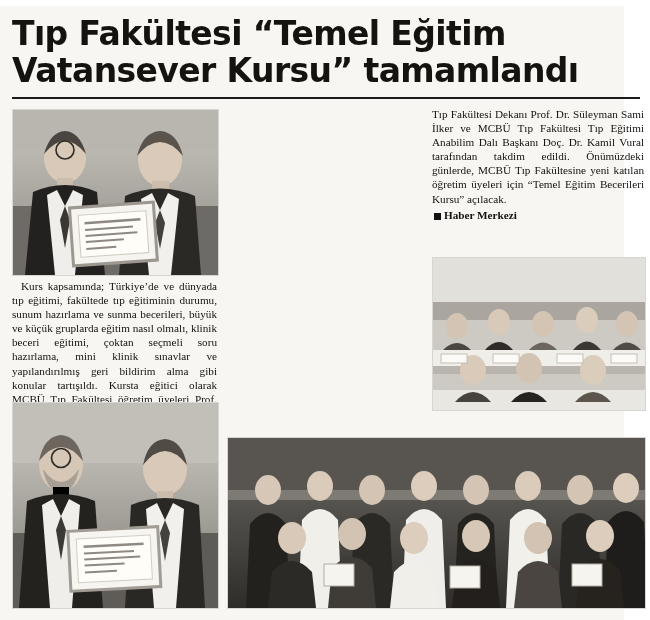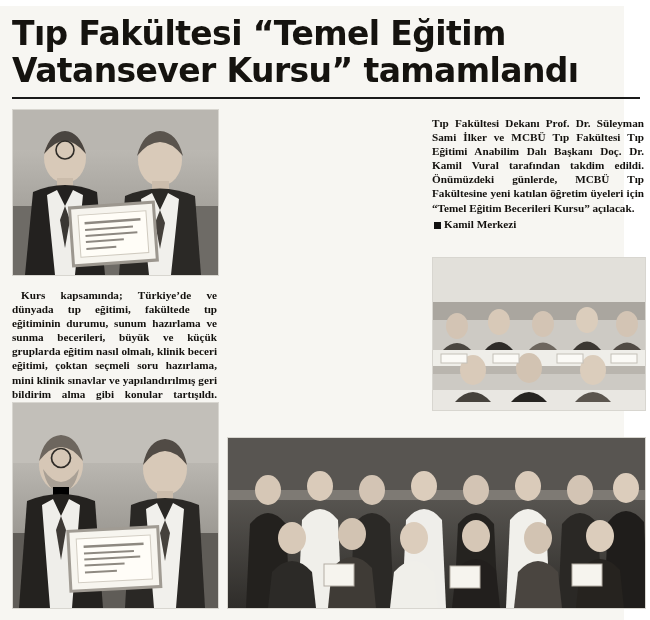--- a/index.html
+++ b/index.html
@@ -47,22 +47,21 @@
   
   .content {
     position: relative;
     width: 632px;
     height: 500px;
     margin-left: 2px;
   }
 
   .col {
     position: absolute;
-    top: 9px;
-    font-weight: bold;
+    top: 0;
   }
   .col-1 { left: 0;   width: 205px; }
   .col-2 { left: 215px; width: 195px; }
   .col-3 { left: 420px; width: 212px; }
 
   .bodytext {
     font-family: "Liberation Serif", serif;
     font-size: 11.2px;
     line-height: 1.26;
     text-align: justify;
@@ -115,21 +114,21 @@
         <p>Kurs kapsamında; Türkiye’de ve dünyada tıp eğitimi, fakültede tıp eğitiminin durumu, sunum hazırlama ve sunma becerileri, büyük ve küçük gruplarda eğitim nasıl olmalı, klinik beceri eğitimi, çoktan seçmeli soru hazırlama, mini klinik sınavlar ve yapılandırılmış geri bildirim alma gibi konular tartışıldı. Kursta eğitici olarak MCBÜ Tıp Fakültesi öğretim üyeleri Prof. Dr. İpek Akil, Prof. Dr. Ömer Aydemir, Prof. Dr. Seda Vatansever, Prof. Dr. Fatma Taneli, Doç. Dr. Kamil Vural ve Yrd. Doç. Dr. Süheyla Rahman ile Ege Üniversitesi Tıp Fakültesinden Prof. Dr. Halil İbrahim Durak ve Doç. Dr. Süleyman Ayhan Çalışkan katıldı.</p>
         <p>Öğretim üyelerinin sertifikaları, MCBÜ</p>
       </div>
     </div>
 
     <div class="col col-2"></div>
 
     <div class="col col-3">
       <div class="bodytext">
         <p class="first">Tıp Fakültesi Dekanı Prof. Dr. Süleyman Sami İlker ve MCBÜ Tıp Fakültesi Tıp Eğitimi Anabilim Dalı Başkanı Doç. Dr. Kamil Vural tarafından takdim edildi. Önümüzdeki günlerde, MCBÜ Tıp Fakültesine yeni katılan öğretim üyeleri için “Temel Eğitim Becerileri Kursu” açılacak.</p>
-        <p style="text-indent:0;margin-top:2px"><span class="endmark"></span><b>Kamil Merkezi</b></p>
+        <p style="text-indent:0;margin-top:2px"><span class="endmark"></span><b>Haber Merkezi</b></p>
       </div>
     </div>
 
     <div class="photo" id="photo-top-left">
       <svg width="205" height="165" viewBox="0 0 205 165" xmlns="http://www.w3.org/2000/svg">
         <defs>
           <linearGradient id="bgA" x1="0" y1="0" x2="0" y2="1">
             <stop offset="0" stop-color="#c9c6c0"></stop>
               <stop offset="1" stop-color="#8e8b85"></stop>
           </linearGradient>

